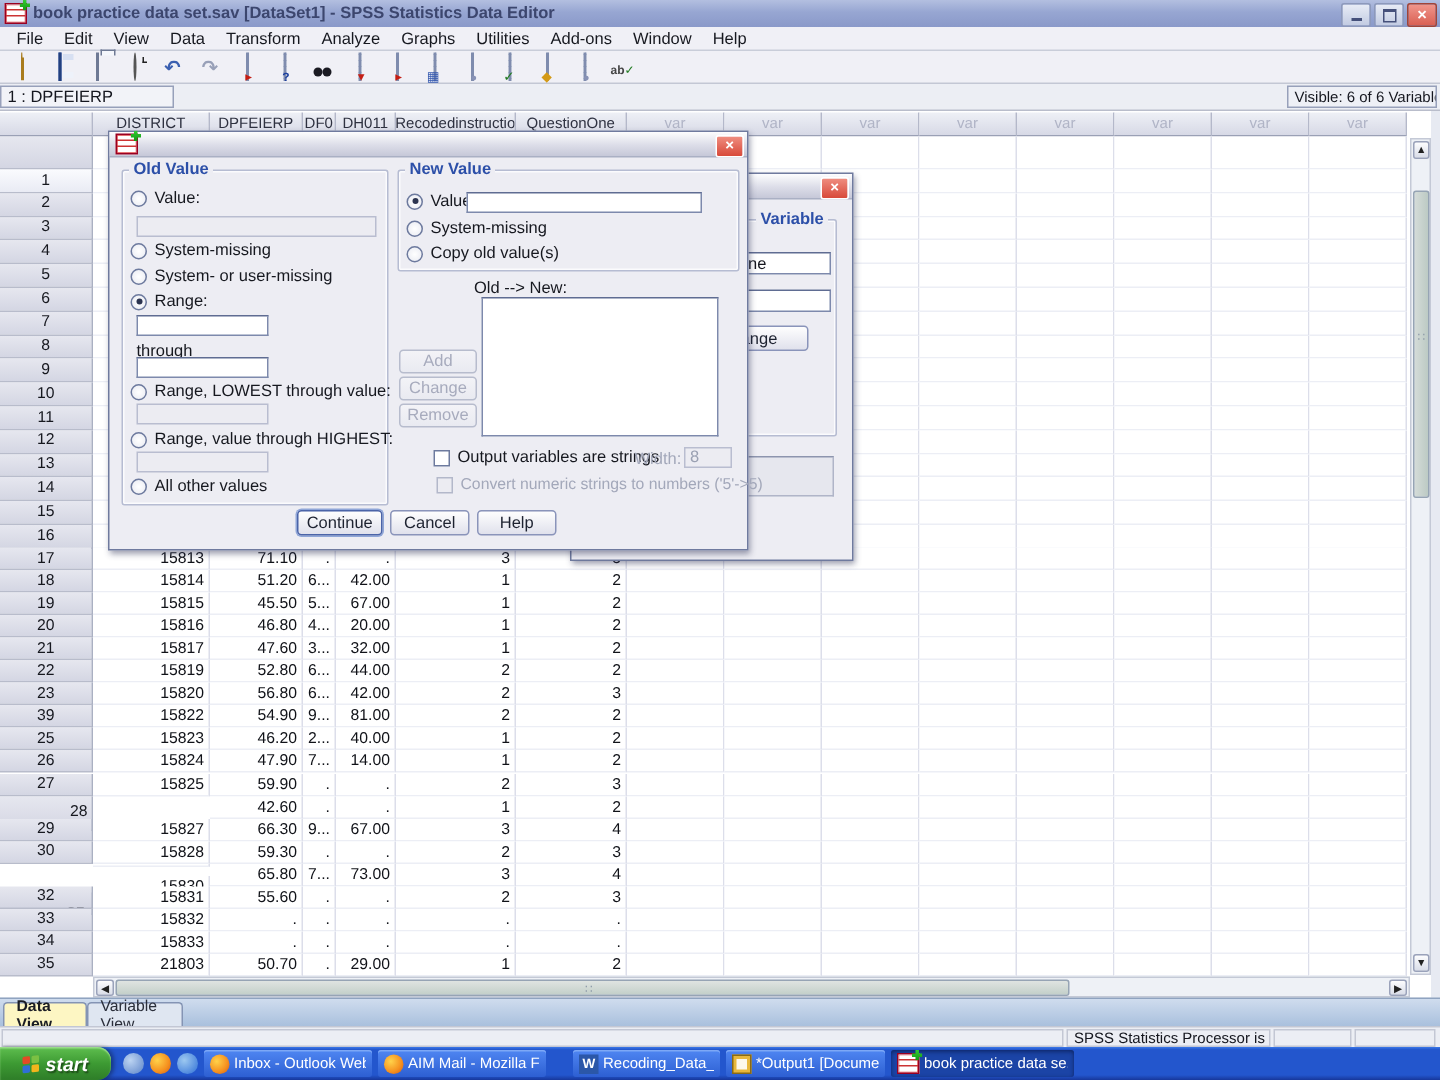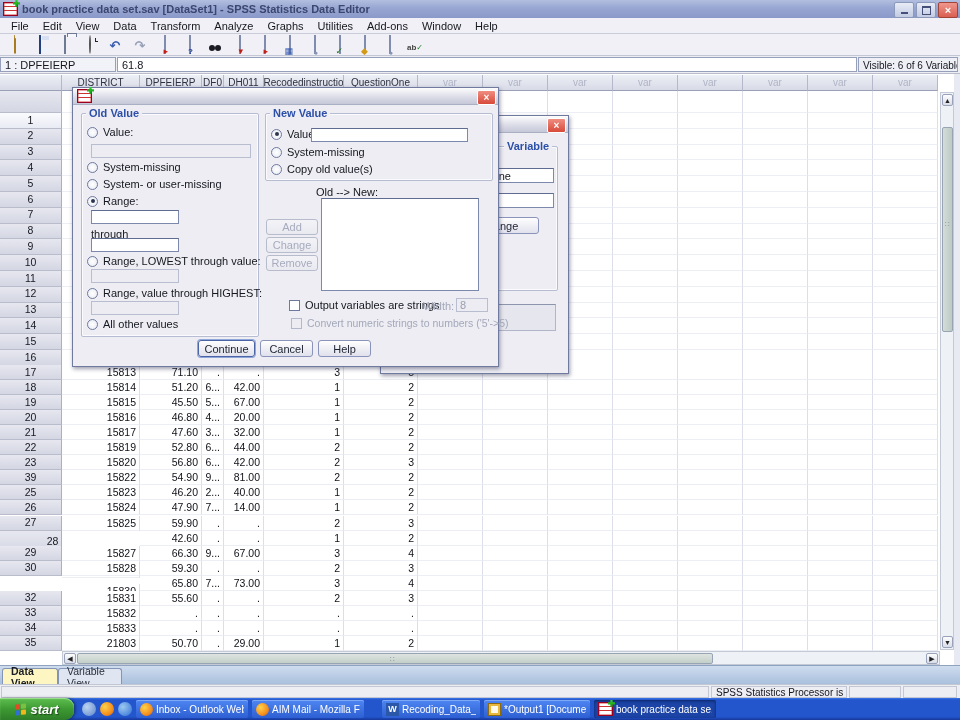--- a/index.html
+++ b/index.html
@@ -140,21 +140,21 @@
   .rb.sel::after{content:"";position:absolute;left:2.5px;top:2.5px;width:4px;height:4px;border-radius:50%;background:#2c3450;}
   .cbx{width:11px;height:11px;border:1px solid #6d7a9e;background:#fff;flex:0 0 auto;box-sizing:border-box;}
   .cbx.dis{border-color:#b3b8ca;background:#ececf2;}
   .dis-txt{color:#a3a8ba !important;}
   .txtfld{position:absolute;background:#fff;border:1px solid #7d89ac;border-top-color:#5f6c92;box-sizing:border-box;
     font-size:11px;color:#14161e;padding:0 3px;font-family:inherit;}
   .txtfld:disabled,.txtfld.dis{background:#ececf2;border-color:#b9bdd0;color:#9aa0b2;}
   .listbox{position:absolute;background:#fff;border:1px solid #7d89ac;border-top-color:#5f6c92;box-sizing:border-box;}
   .pbtn{position:absolute;background:linear-gradient(#fefefe,#e0e1ec);border:1px solid #8a94ba;border-radius:3px;
     font-size:11px;color:#1d2230;display:flex;align-items:center;justify-content:center;box-sizing:border-box;font-family:inherit;}
-  .pbtn.dis{color:#a7abbd;background:linear-gradient(#f3f3f7,#e9eaf1);border-color:#b7bccd;}
+  .pbtn.dis{color:#a7abbd;background:linear-gradient(#f3f3f7,#e9eaf1);border-color:#b7bccd;margin-top:14px;}
   .pbtn.focus{box-shadow:0 0 0 1px #8fa6d8;border-color:#4b64a8;}
   .slabel{position:absolute;font-size:11px;color:#16181f;white-space:nowrap;}
   .recess{position:absolute;background:#e6e7ee;border:1px solid #b0b5c8;border-top-color:#8d95ae;box-sizing:border-box;}
 </style>
 </head>
 <body>
 
 <div class="abs" id="titlebar">
   <span class="spssico"></span>
   <span class="ttl">book practice data set.sav [DataSet1] - SPSS Statistics Data Editor</span>
@@ -233,21 +233,20 @@
     <div class="tbtn">
       <span><span class="gico ov-dot"></span></span>
     </div>
     <div class="tbtn">
       <span><span class="ico-spell">ab<i>✓</i></span></span>
     </div>
   </div>
 
 <div class="abs" id="cellrefbar">
   <div class="crf" id="crleft">1 : DPFEIERP</div>
-  <div class="crf" id="crmain">61.8</div>
   <div class="crf" id="crvis">Visible: 6 of 6 Variables</div>
 </div>
 
 <div class="abs" id="grid">
     <div class="hc" style="left:0px;width:62px;"></div>
     <div class="hc" style="left:62px;width:78px;">DISTRICT</div>
     <div class="hc" style="left:140px;width:62px;">DPFEIERP</div>
     <div class="hc" style="left:202px;width:22px;">DF0</div>
     <div class="hc" style="left:224px;width:40px;">DH011</div>
     <div class="hc" style="left:264px;width:80px;">Recodedinstructio</div>

